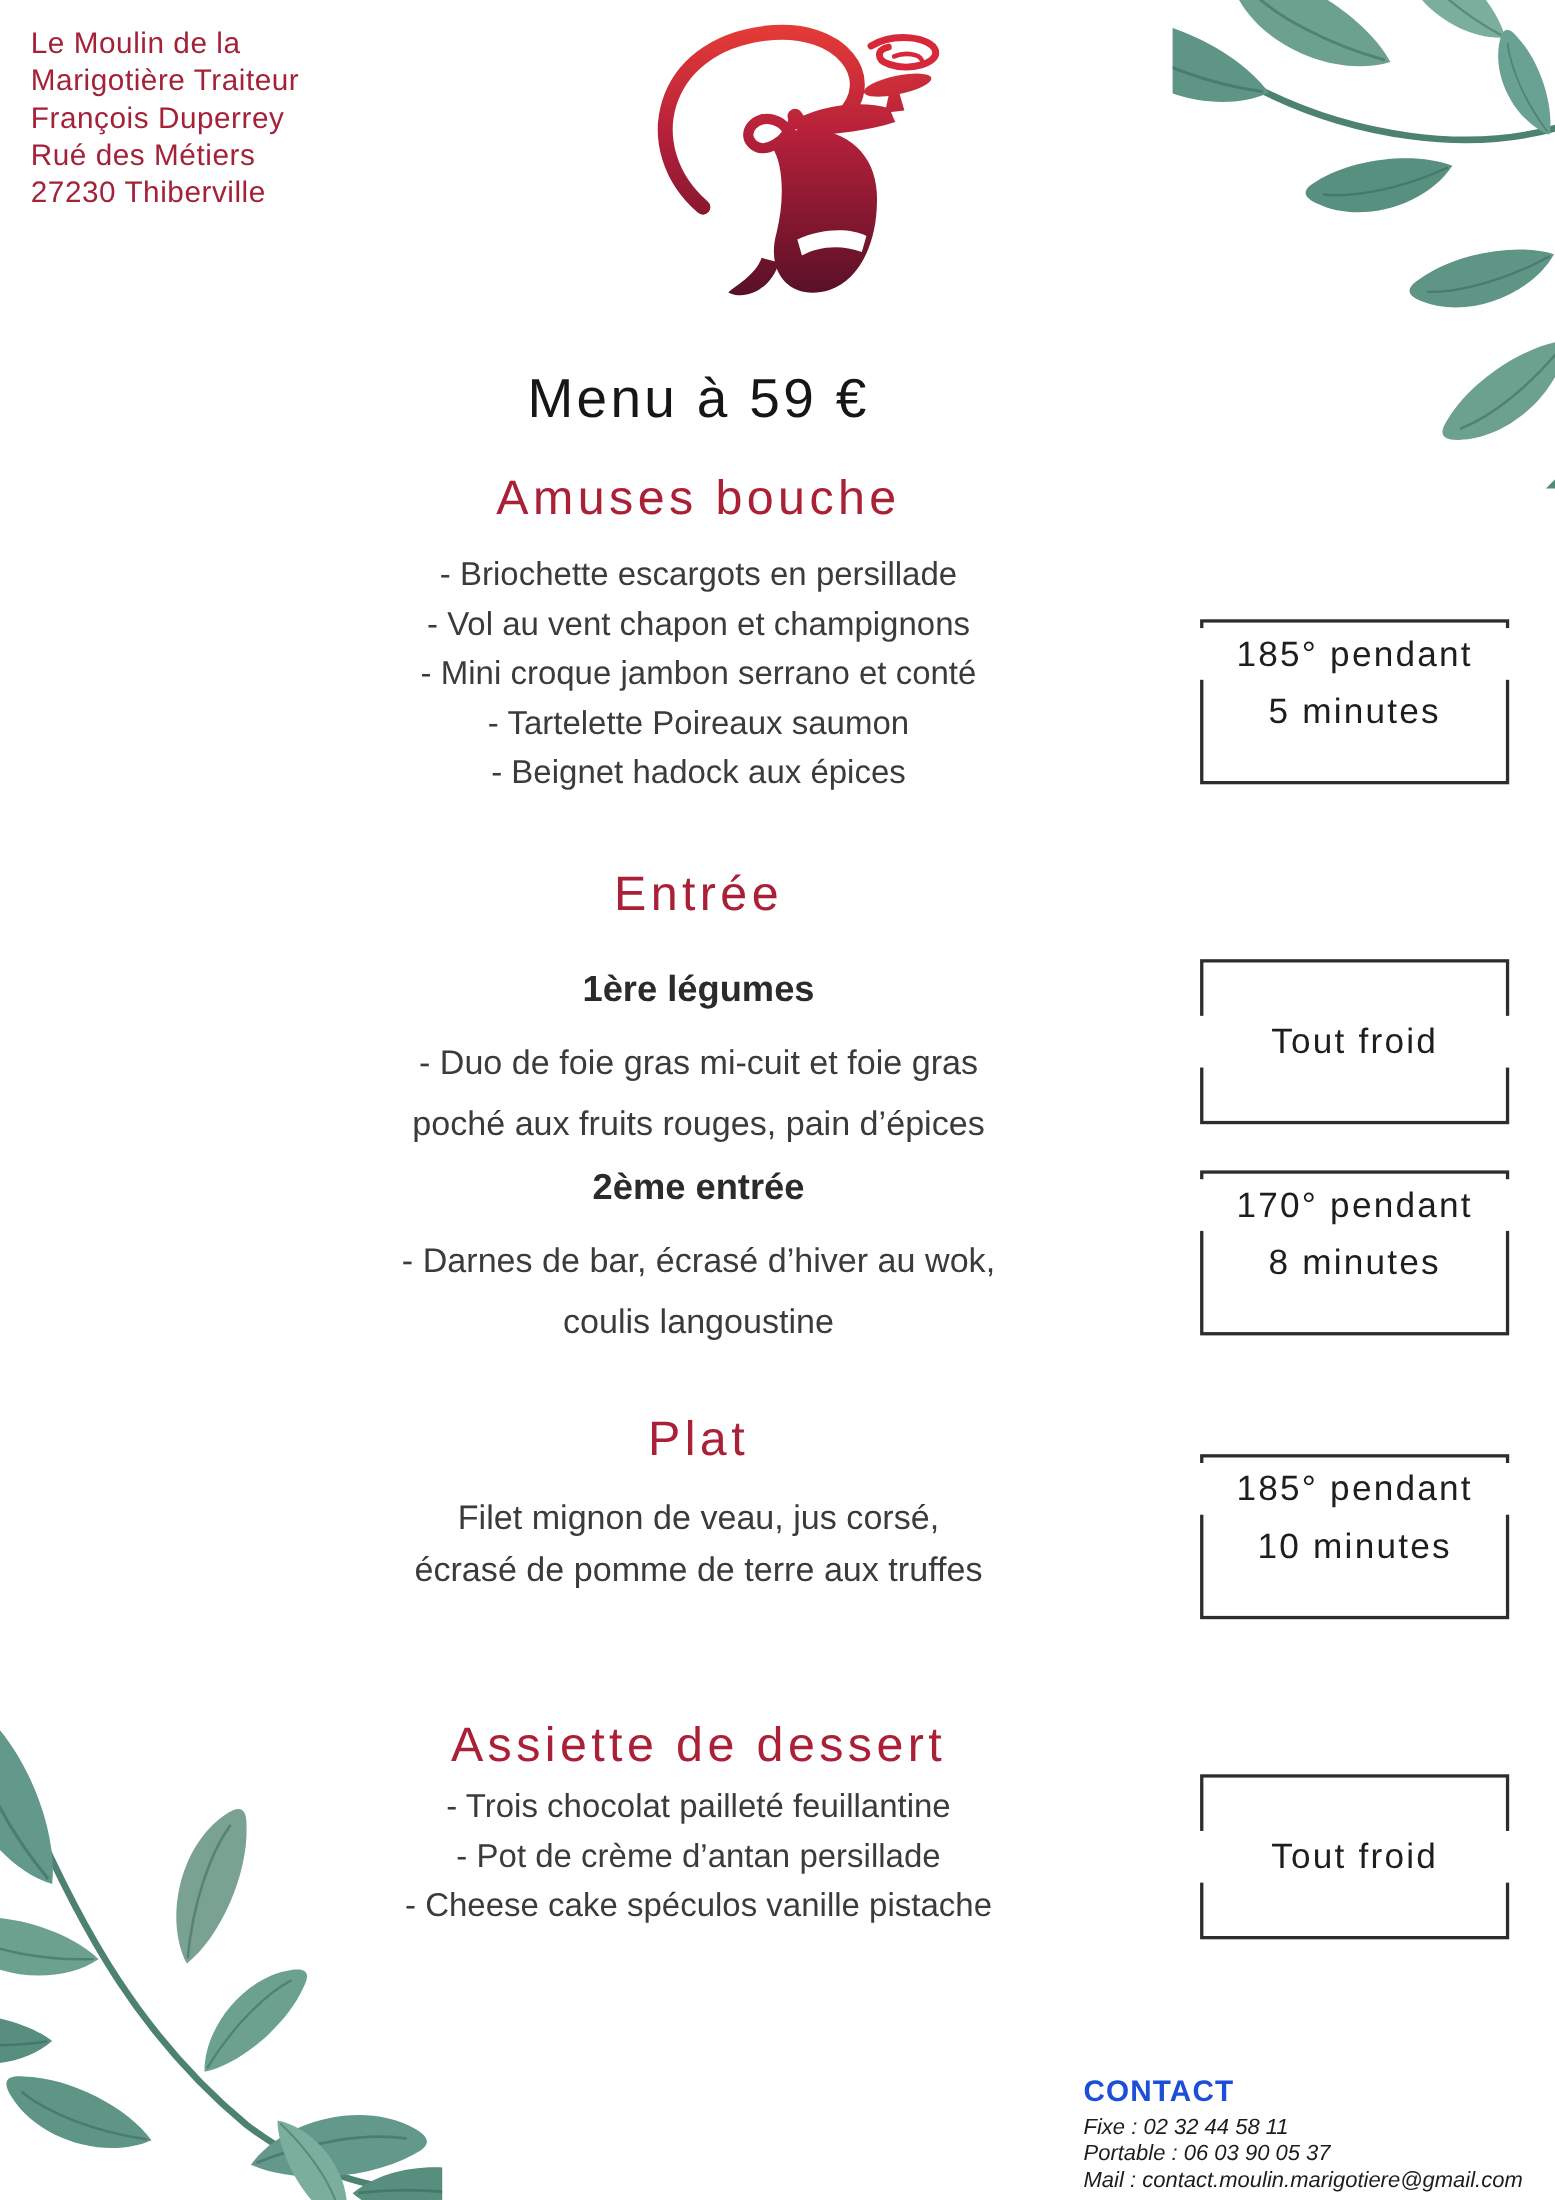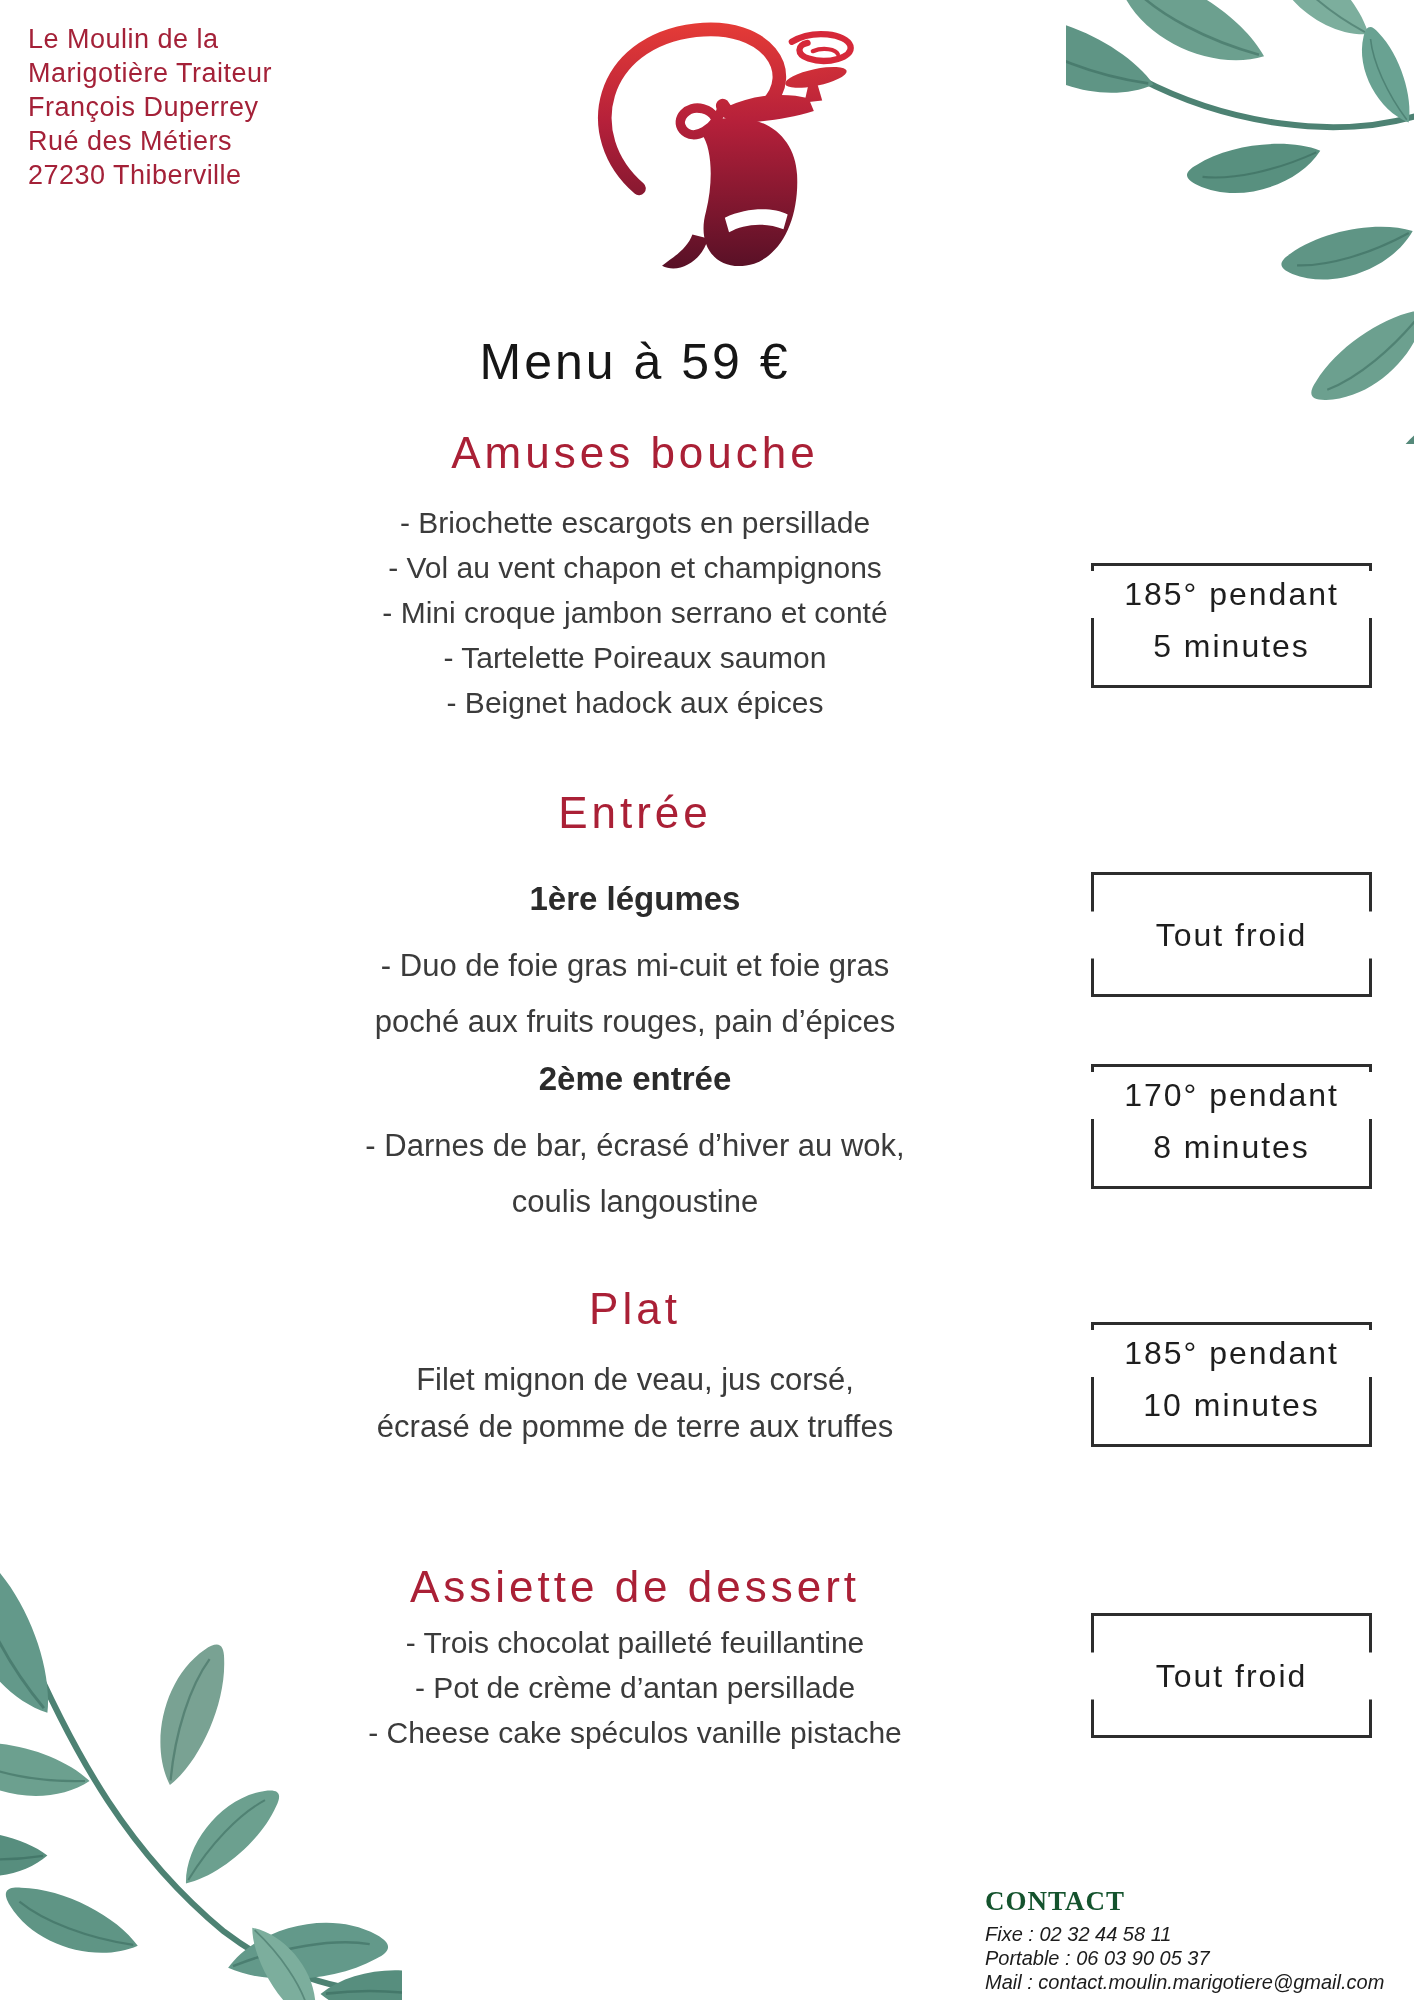--- a/index.html
+++ b/index.html
@@ -25,34 +25,34 @@
   .items{color:#3b3b3b;}
   #items-amuses{top:500px;font-size:30px;line-height:45px;}
   .sub-label{font-size:33px;font-weight:bold;color:#2b2b2b;}
   #lbl-e1{top:880px;} #lbl-e2{top:1060px;}
   #lines-e1{top:938px;font-size:31px;line-height:56px;}
   #lines-e2{top:1118px;font-size:31px;line-height:56px;}
   #lines-plat{top:1356px;font-size:31px;line-height:47px;}
   #items-dessert{top:1620px;font-size:30px;line-height:45px;}
 
   
-  .cookbox{position:absolute;left:1091px;width:281px;height:125px;
+  .cookbox{position:absolute;left:1091px;width:281px;height:150px;
            border:3px solid #2d2d2d;box-sizing:border-box;}
   .cookbox .mask{position:absolute;left:-12px;right:-12px;background:#fff;text-align:center;
                  font-size:32px;letter-spacing:2px;color:#1e1e1e;padding:5px 0;white-space:nowrap;}
   .cookbox .l1{top:5px;}
   .cookbox .l2{position:absolute;left:0;right:0;top:62px;text-align:center;
                font-size:32px;letter-spacing:2px;color:#1e1e1e;white-space:nowrap;}
   .cookbox.single .l1{top:50%;transform:translateY(-50%);}
   #box1{top:563px;} #box2{top:872px;} #box3{top:1064px;} #box4{top:1322px;} #box5{top:1613px;}
 
   
   .contact{position:absolute;left:985px;top:1886px;}
-  .contact-heading{font-family:Liberation Serif, serif;font-weight:bold;font-size:27px;
-                   letter-spacing:1px;color:#14532d;margin-bottom:5px;}
+  .contact-heading{font-family:Liberation Sans, sans-serif;font-weight:bold;font-size:27px;
+                   letter-spacing:1px;color:#1d4ed8;margin-bottom:5px;}
   .contact-line{font-style:italic;font-size:20px;line-height:24px;color:#1c1c1c;}
 </style>
 </head>
 <body>
 
 <div id="page">
 
   <div class="address">
     <div>Le Moulin de la</div>
     <div>Marigotière Traiteur</div>

